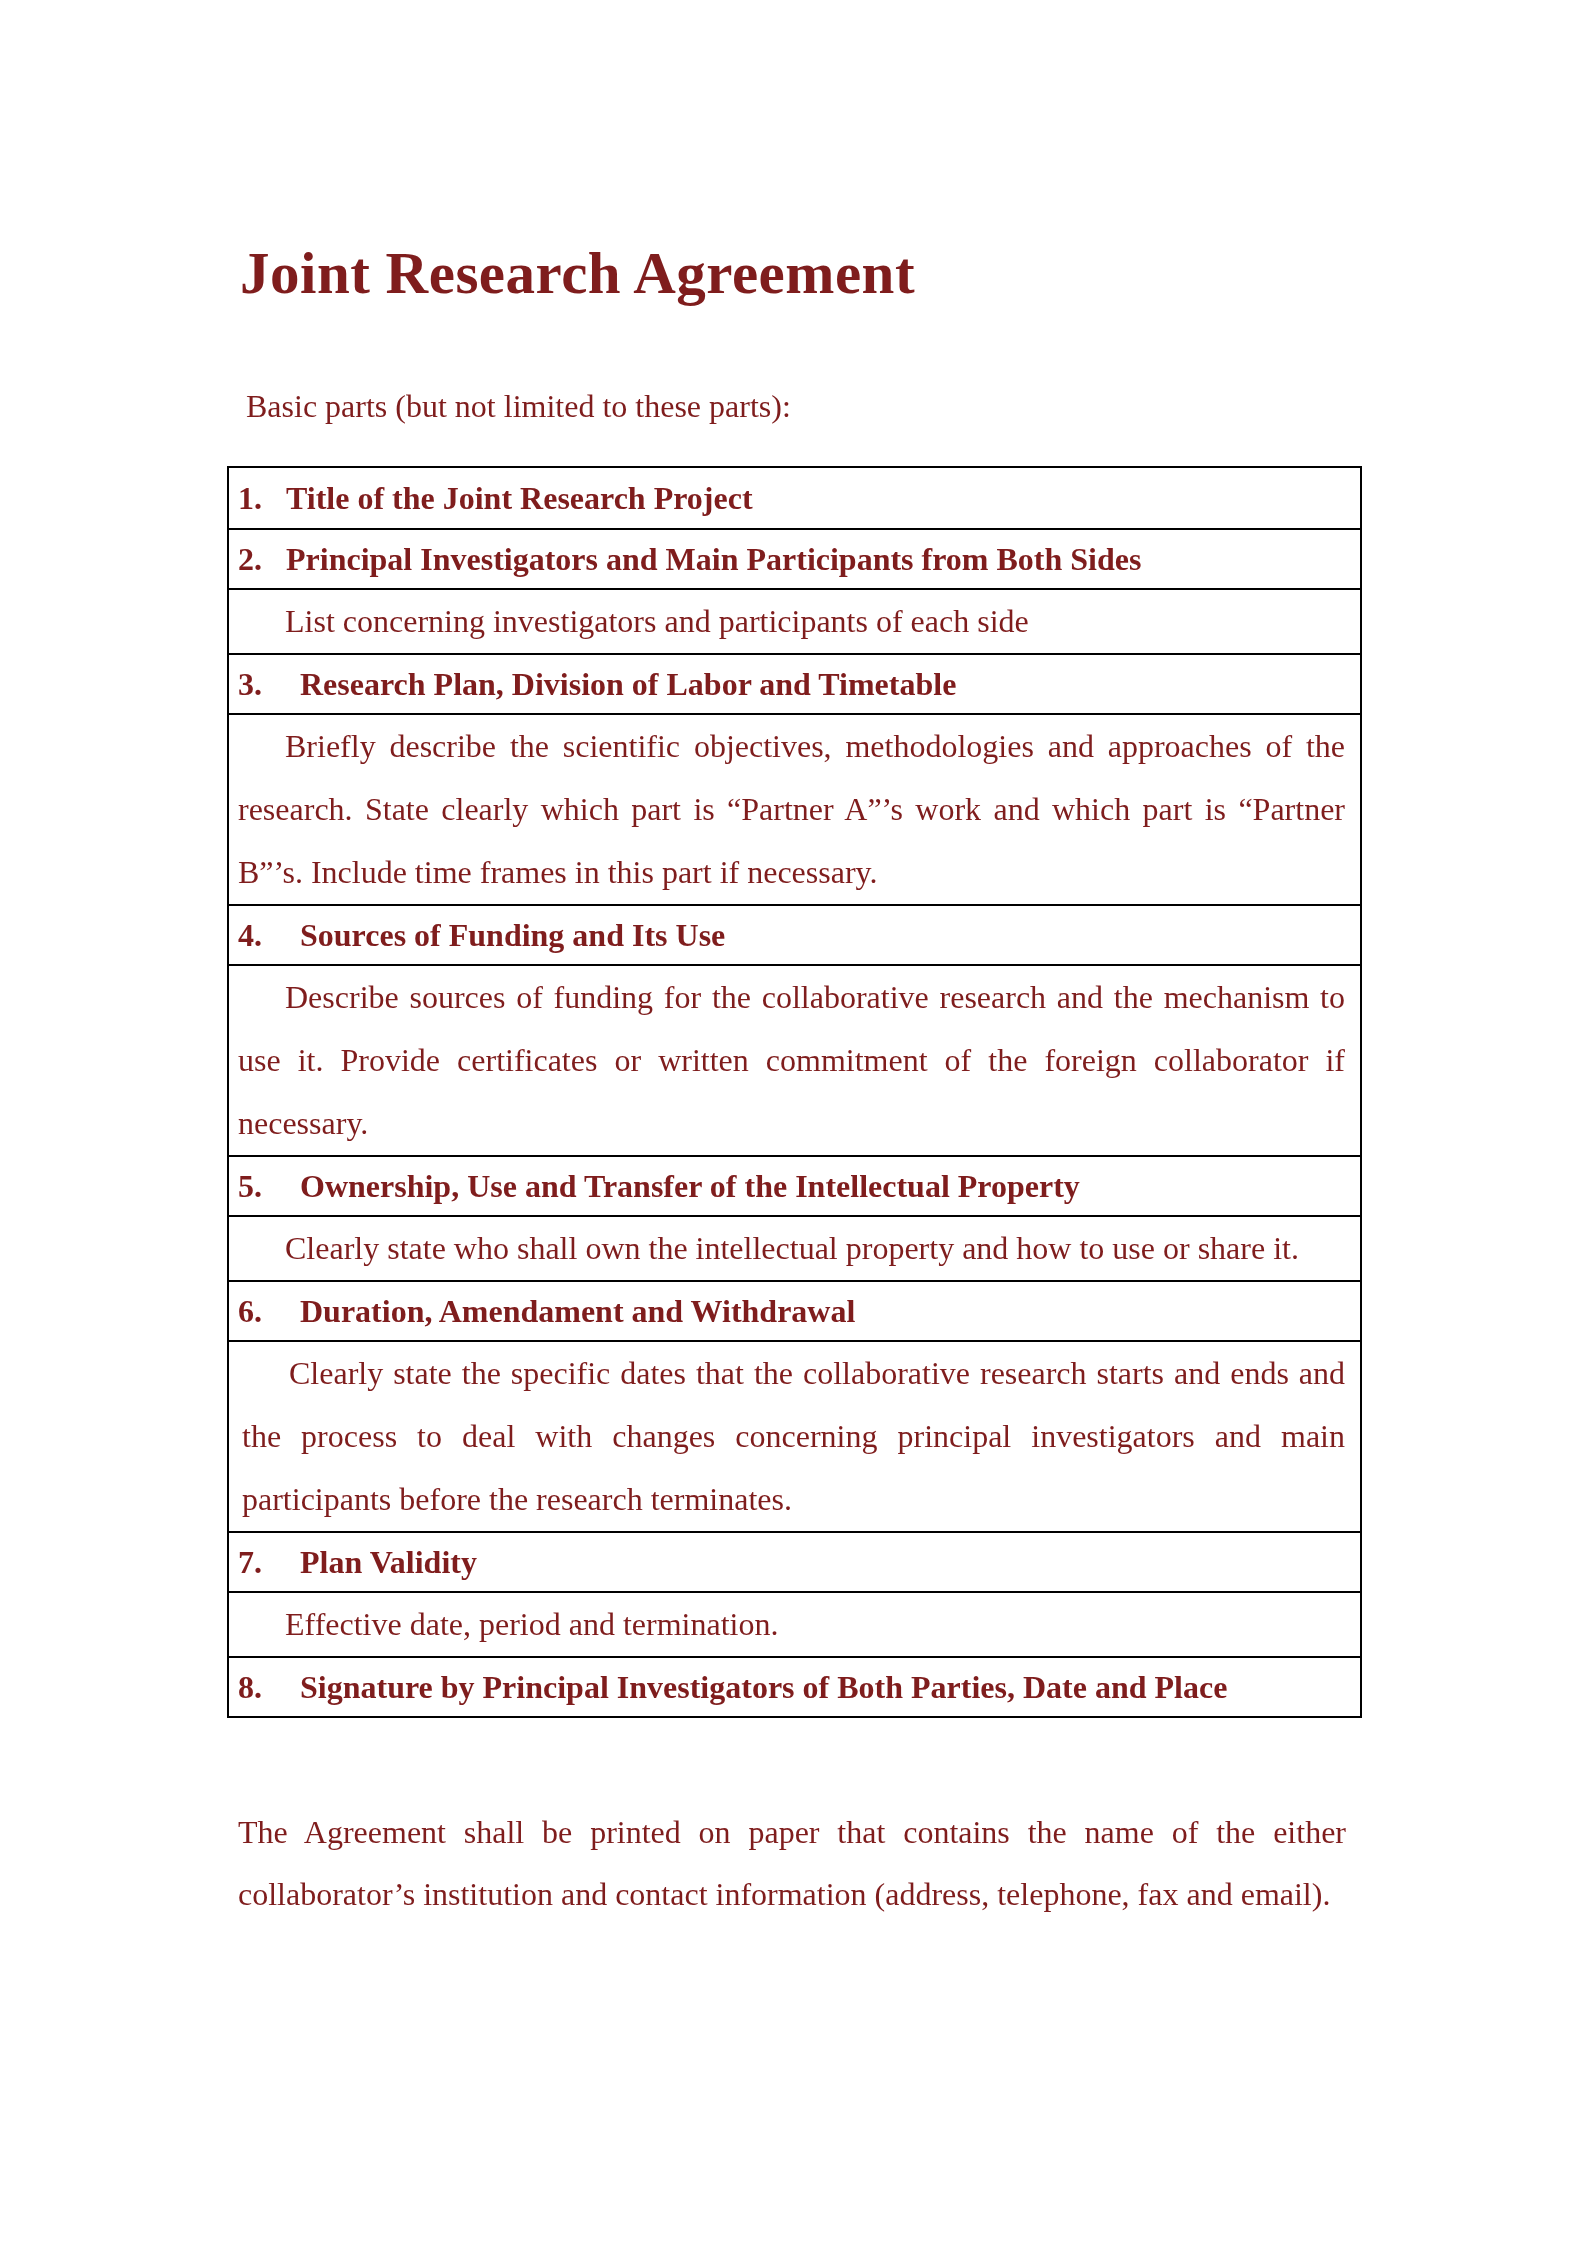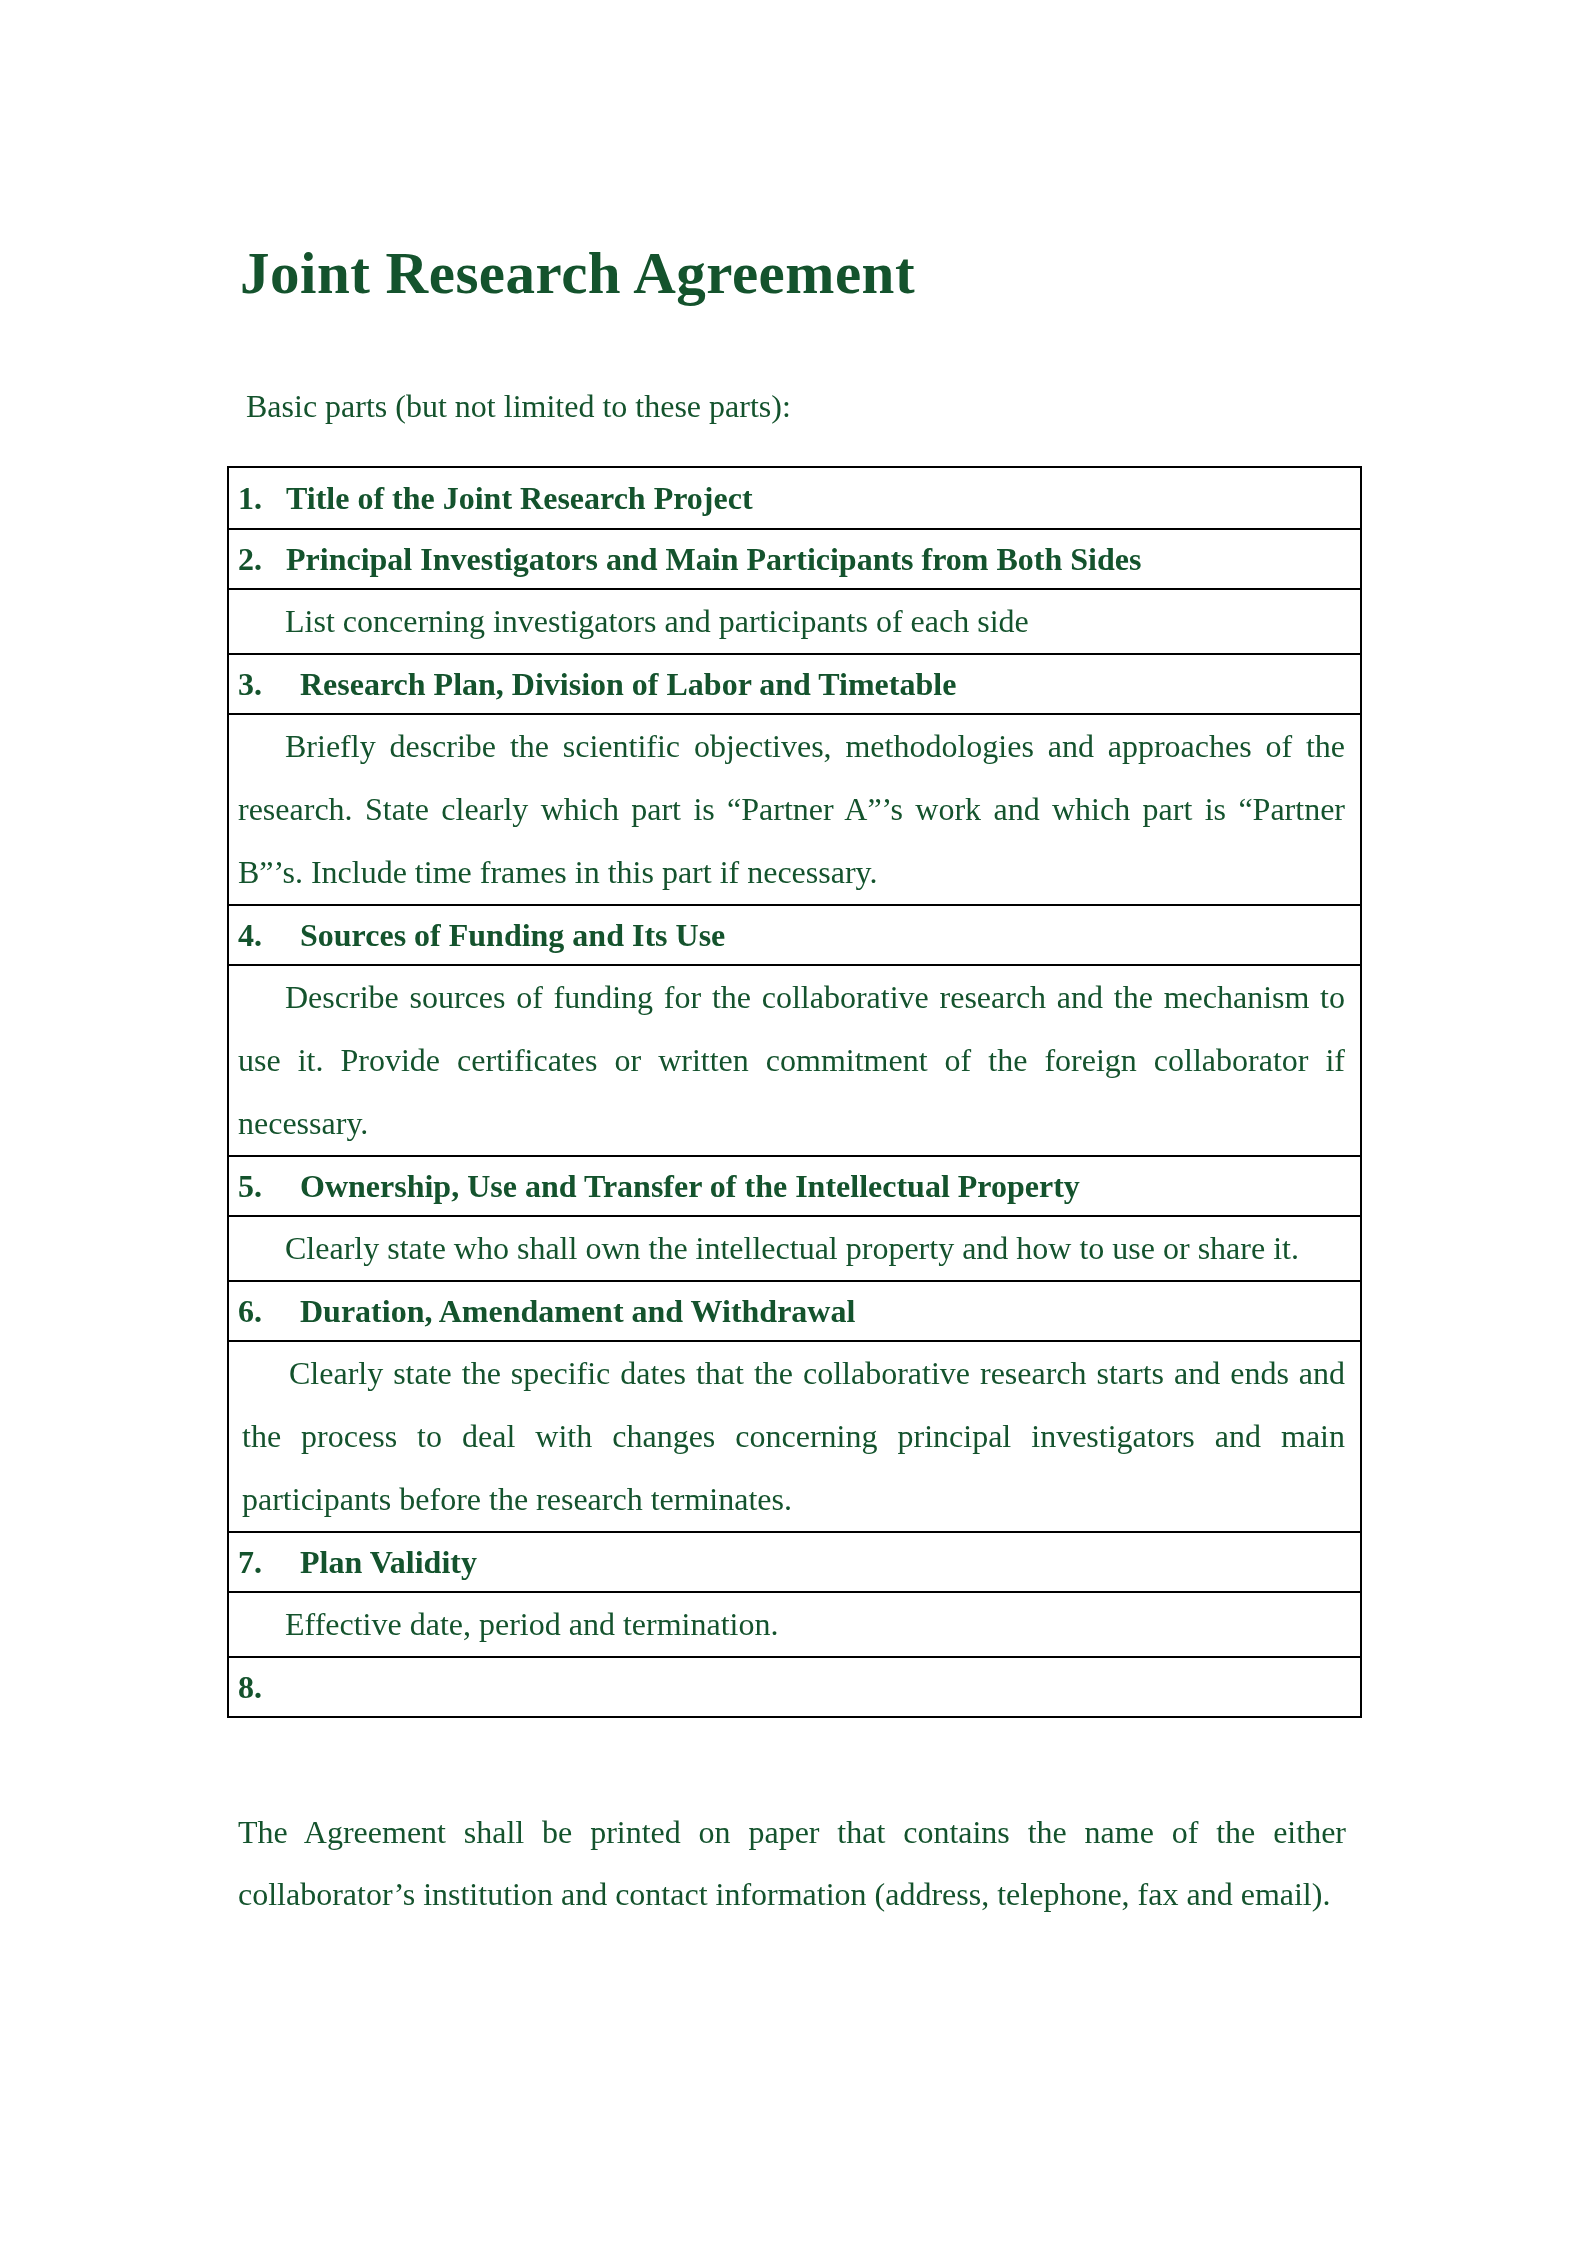--- a/index.html
+++ b/index.html
@@ -5,21 +5,21 @@
   html, body {
     margin: 0;
     padding: 0;
     background: #ffffff;
   }
   .page {
     position: relative;
     width: 1587px;
     height: 2245px;
     background: #ffffff;
-    color: #14532d;
+    color: #7f1d1d;
     font-family: "Liberation Serif", serif;
     overflow: hidden;
   }
   .doc-title {
     position: absolute;
     left: 240px;
     top: 238px;
     margin: 0;
     font-size: 59px;
     line-height: 1.2;
@@ -140,19 +140,20 @@
 
     <div class="row header wide">
       <span class="num">7.</span>
       <span class="label">Plan Validity</span>
     </div>
 
     <div class="row desc">Effective date, period and termination.</div>
 
     <div class="row header wide">
       <span class="num">8.</span>
+      <span class="label">Signature by Principal Investigators of Both Parties, Date and Place</span>
     </div>
 
   </div>
 
   <p class="footer-para">The Agreement shall be printed on paper that contains the name of the either collaborator’s institution and contact information (address, telephone, fax and email).</p>
 
 </div>
 
 </body></html>

